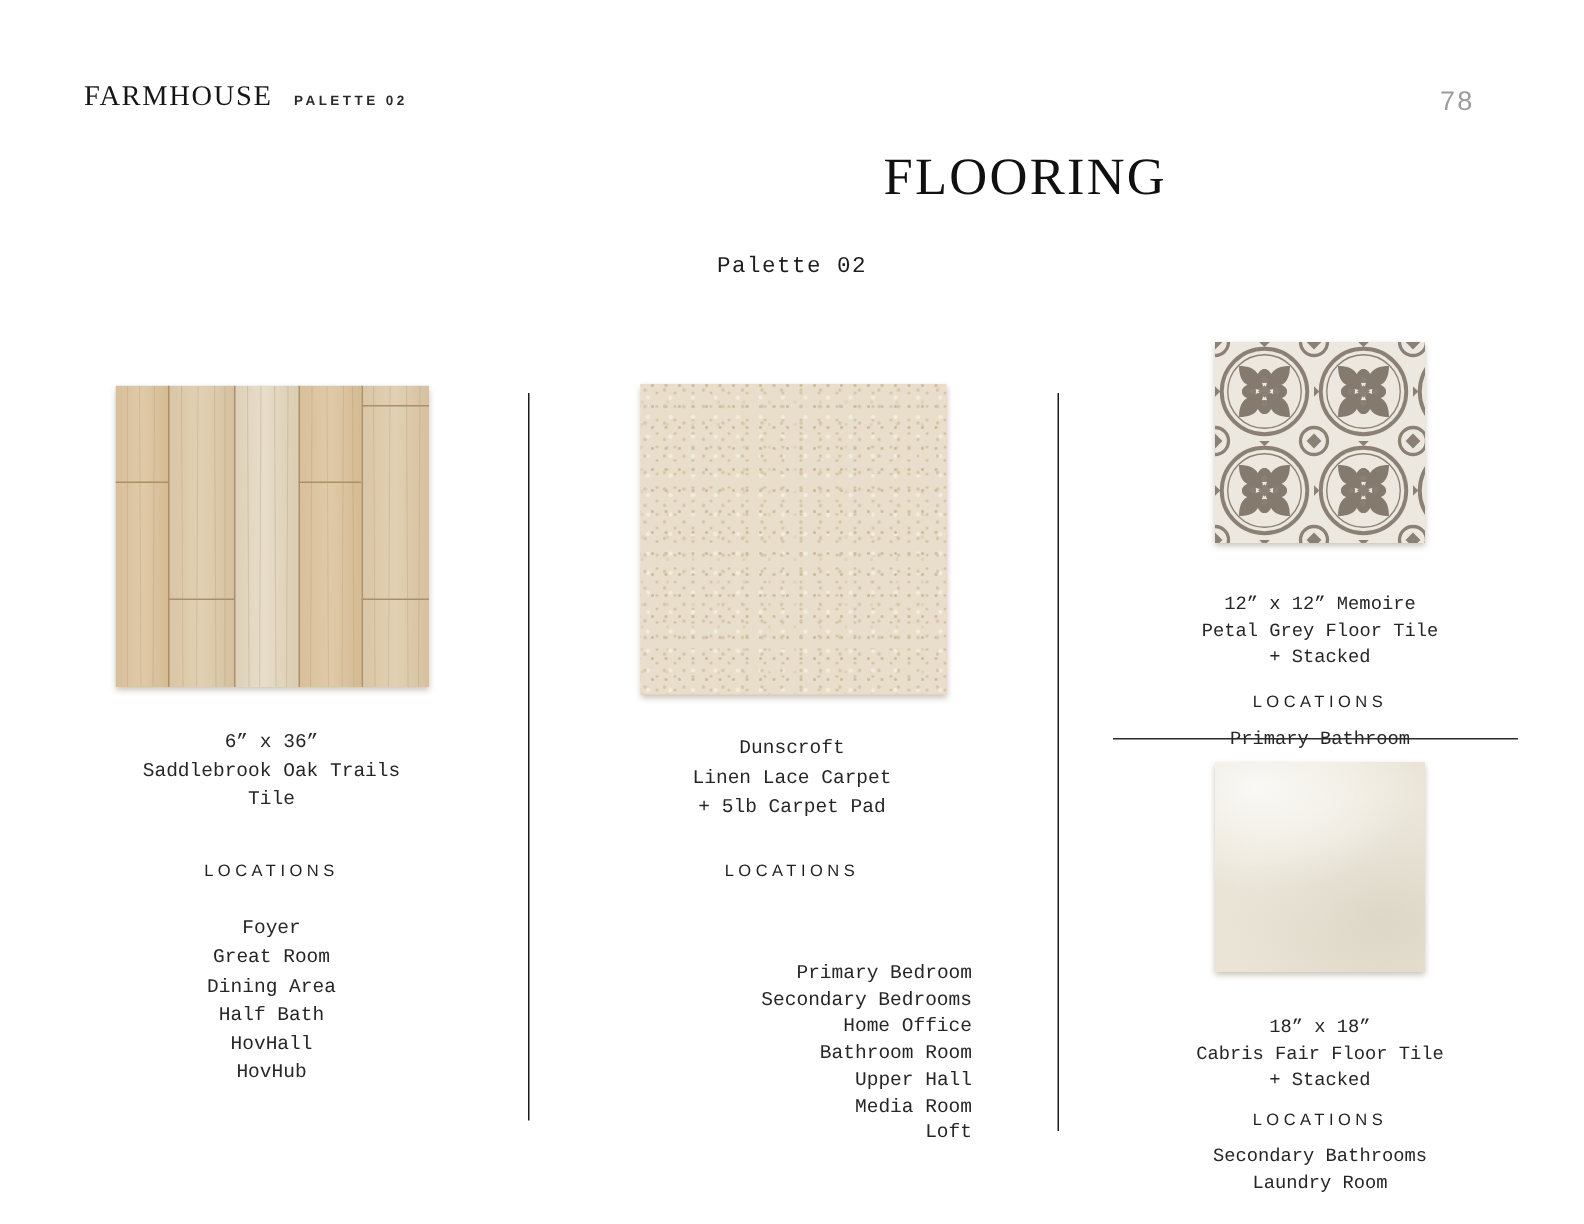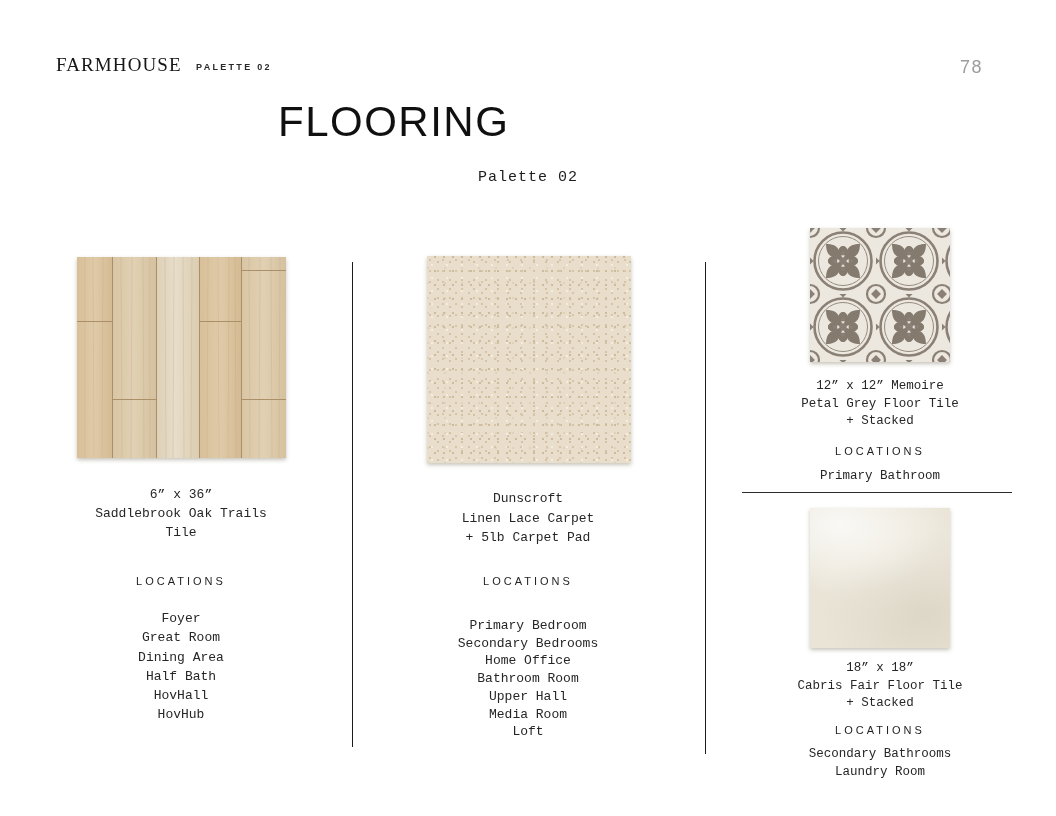--- a/index.html
+++ b/index.html
@@ -6,21 +6,21 @@
   body{
     width:1056px;height:816px;position:relative;background:#ffffff;
     font-family:"Liberation Mono",monospace;color:#232323;overflow:hidden;
   }
   .abs{position:absolute;}
   
   .brand{left:56px;top:54px;font-family:"Liberation Serif",serif;font-size:19px;letter-spacing:1.1px;color:#161616;}
   .palette-tag{left:196px;top:62px;font-family:"Liberation Sans",sans-serif;font-size:9px;letter-spacing:2.3px;font-weight:700;color:#2a2a2a;}
   .page-number{left:960px;top:57px;width:60px;text-align:left;font-family:"Liberation Sans",sans-serif;font-size:18px;letter-spacing:1.5px;color:#9c9c9c;}
   
-  .main-title{left:278px;top:98px;width:500px;text-align:left;font-family:Liberation Sans, sans-serif;font-size:42px;letter-spacing:1.5px;color:#101010;}
+  .main-title{left:278px;top:98px;width:500px;text-align:right;font-family:Liberation Serif, serif;font-size:35px;letter-spacing:1.5px;color:#101010;}
   .subtitle{left:378px;top:169px;width:300px;text-align:center;font-size:15px;letter-spacing:1px;color:#1d1d1d;}
   
   .vdiv{width:1px;background:#1b1b1b;}
   #vdiv-1{left:352px;top:262px;height:485px;}
   #vdiv-2{left:705px;top:262px;height:492px;}
   .hdiv{left:742px;top:492px;width:270px;height:1px;background:#2b2b2b;}
   
   .swatch{box-shadow:0 2px 4px rgba(95,85,60,.35);}
   #wood-swatch{left:77px;top:257px;width:209px;height:201px;}
   #carpet-swatch{left:427px;top:256px;width:204px;height:207px;
@@ -38,34 +38,34 @@
     background:
       radial-gradient(140% 90% at 20% 12%, rgba(255,255,255,.75), rgba(255,255,255,0) 55%),
       radial-gradient(120% 100% at 80% 75%, rgba(213,206,189,.6), rgba(213,206,189,0) 60%),
       radial-gradient(90% 70% at 60% 35%, rgba(241,237,227,.85), rgba(241,237,227,0) 70%),
       #e9e4d6;
   }
   
   .col-text{text-align:center;color:#262626;}
   .c1{left:61px;width:240px;}
   .c2{left:408px;width:240px;}
-  .c3{left:760px;width:240px;}
+  .c3{left:760px;width:240px;margin-top:17px;}
   .name-block{font-size:13px;}
   #c1-name{top:485px;line-height:19px;}
   #c2-name{top:489px;line-height:19.5px;}
   #c3a-name{top:378px;font-size:12.5px;line-height:17.5px;}
   #c3b-name{top:660px;font-size:12.5px;line-height:17.5px;}
   .loc-label{font-family:"Liberation Sans",sans-serif;font-size:11px;letter-spacing:3px;color:#1f1f1f;}
   #c1-loc-label{top:575px;}
   #c2-loc-label{top:575px;}
   #c3a-loc-label{top:445px;}
   #c3b-loc-label{top:724px;}
   .loc-list{font-size:13px;}
   #c1-list{top:609px;line-height:19.3px;}
-  #c2-list{top:617px;line-height:17.7px;}
+  #c2-list{top:640px;line-height:17.7px;text-align:right;}
   #c3a-list{top:468px;font-size:12.5px;line-height:17.5px;}
   #c3b-list{top:746px;font-size:12.5px;line-height:17.5px;}
 </style>
 </head>
 <body>
 
 <div class="abs brand">FARMHOUSE</div>
 <div class="abs palette-tag">PALETTE 02</div>
 <div class="abs page-number">78</div>
 

